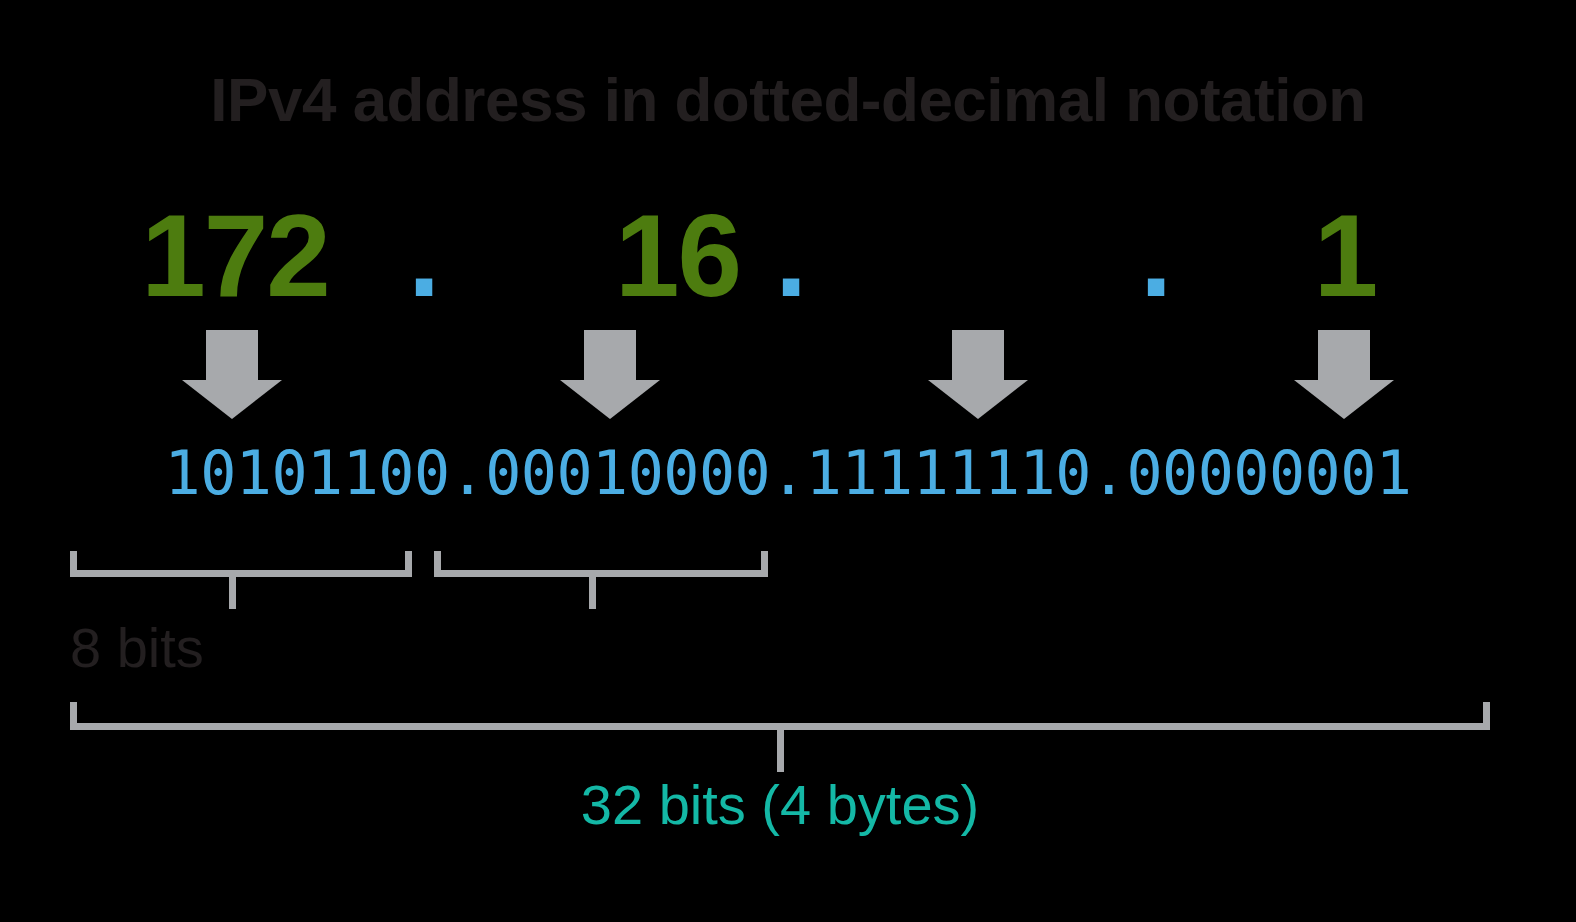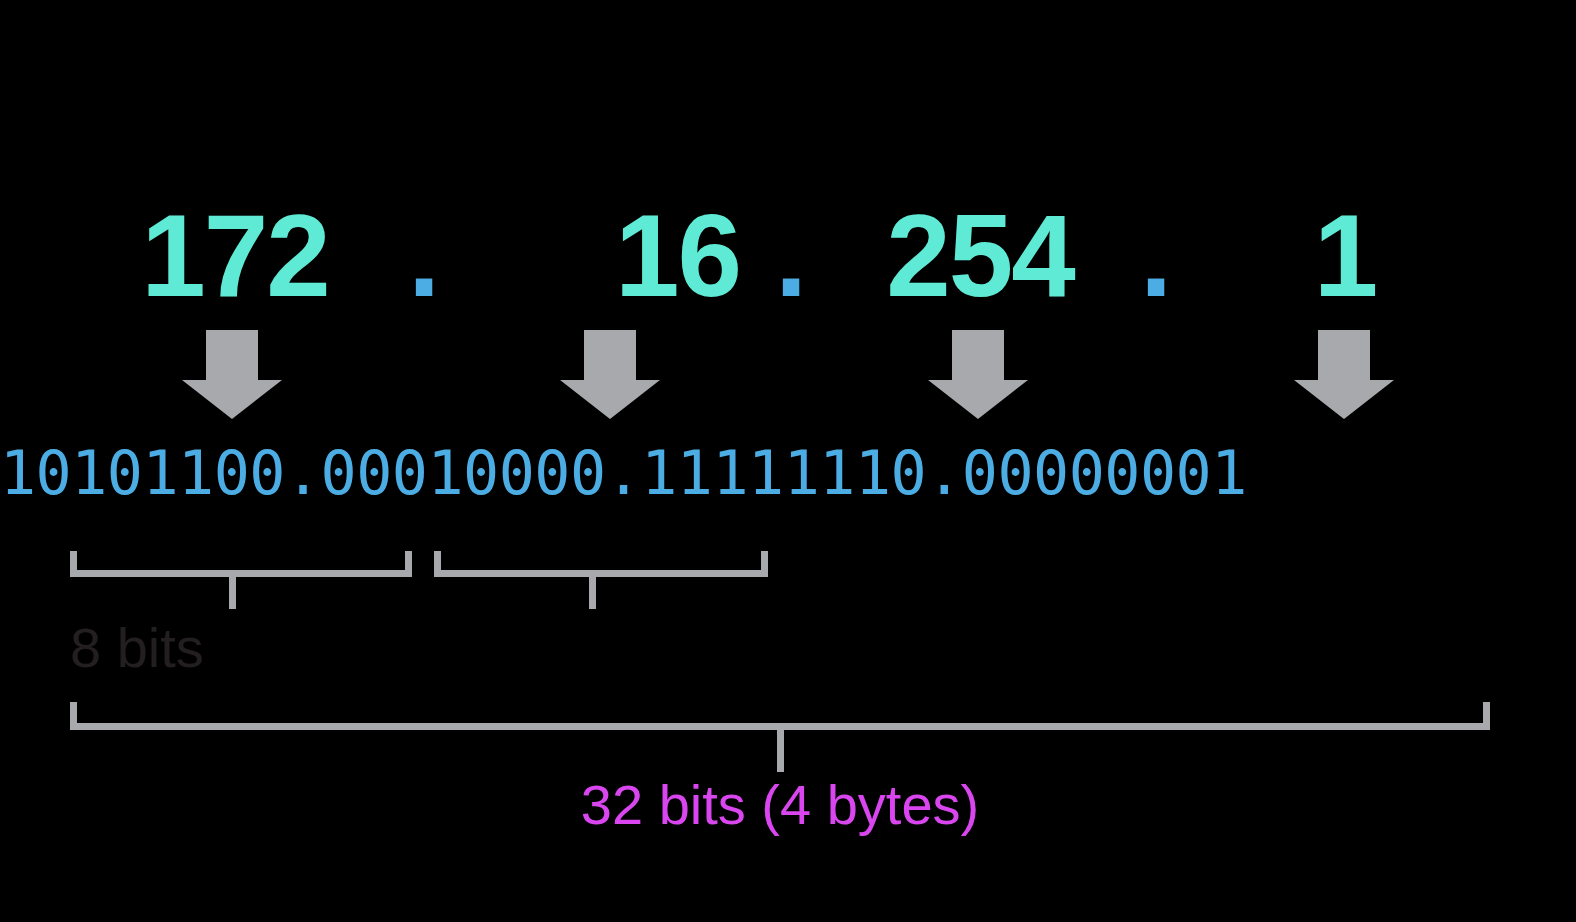--- a/index.html
+++ b/index.html
@@ -34,21 +34,21 @@
   #decimal-row {
     position: absolute;
     left: 0;
     top: 196px;
     width: 1576px;
     height: 120px;
   }
   .dec-octet {
     position: absolute;
     top: 0;
-    color: #5eead4;
+    color: #4d7c0f;
     font-size: 116px;
     font-weight: bold;
     line-height: 120px;
     letter-spacing: -2px;
     text-align: center;
     white-space: nowrap;
   }
   .dec-dot {
     position: absolute;
     top: 0;
@@ -104,21 +104,21 @@
   #binary-row {
     position: absolute;
     left: 0;
     top: 437px;
     width: 1576px;
     height: 72px;
     color: #4badE3;
     font-family: "DejaVu Sans Mono", "Liberation Mono", monospace;
     font-size: 60px;
     line-height: 72px;
-    text-align: left;
+    text-align: center;
     white-space: nowrap;
     letter-spacing: -0.5px;
   }
 
   
   .bracket {
     position: absolute;
   }
   .bracket .bar {
     position: absolute;
@@ -167,40 +167,40 @@
     font-size: 56px;
     font-weight: normal;
     white-space: nowrap;
   }
   #label-32bits {
     position: absolute;
     left: 70px;
     top: 772px;
     width: 1420px;
     text-align: center;
-    color: #d946ef;
+    color: #14b8a6;
     font-size: 56px;
     font-weight: normal;
     white-space: nowrap;
   }
 </style>
 </head>
 <body>
 
 <div id="stage">
 
+  <div id="title">IPv4 address in dotted-decimal notation</div>
 
   <div id="decimal-row">
     <div class="dec-octet" id="dec-o0">172</div>
     <div class="dec-dot" id="dec-d0">.</div>
 
     <div class="dec-octet" id="dec-o1">16</div>
     <div class="dec-dot" id="dec-d1">.</div>
 
-    <div class="dec-octet" id="dec-o2">254</div>
     <div class="dec-dot" id="dec-d2">.</div>
 
     <div class="dec-octet" id="dec-o3">1</div>
   </div>
 
   <div class="arrow" id="arrow-0">
     <div class="shaft"></div>
     <div class="head"></div>
   </div>
   <div class="arrow" id="arrow-1">

